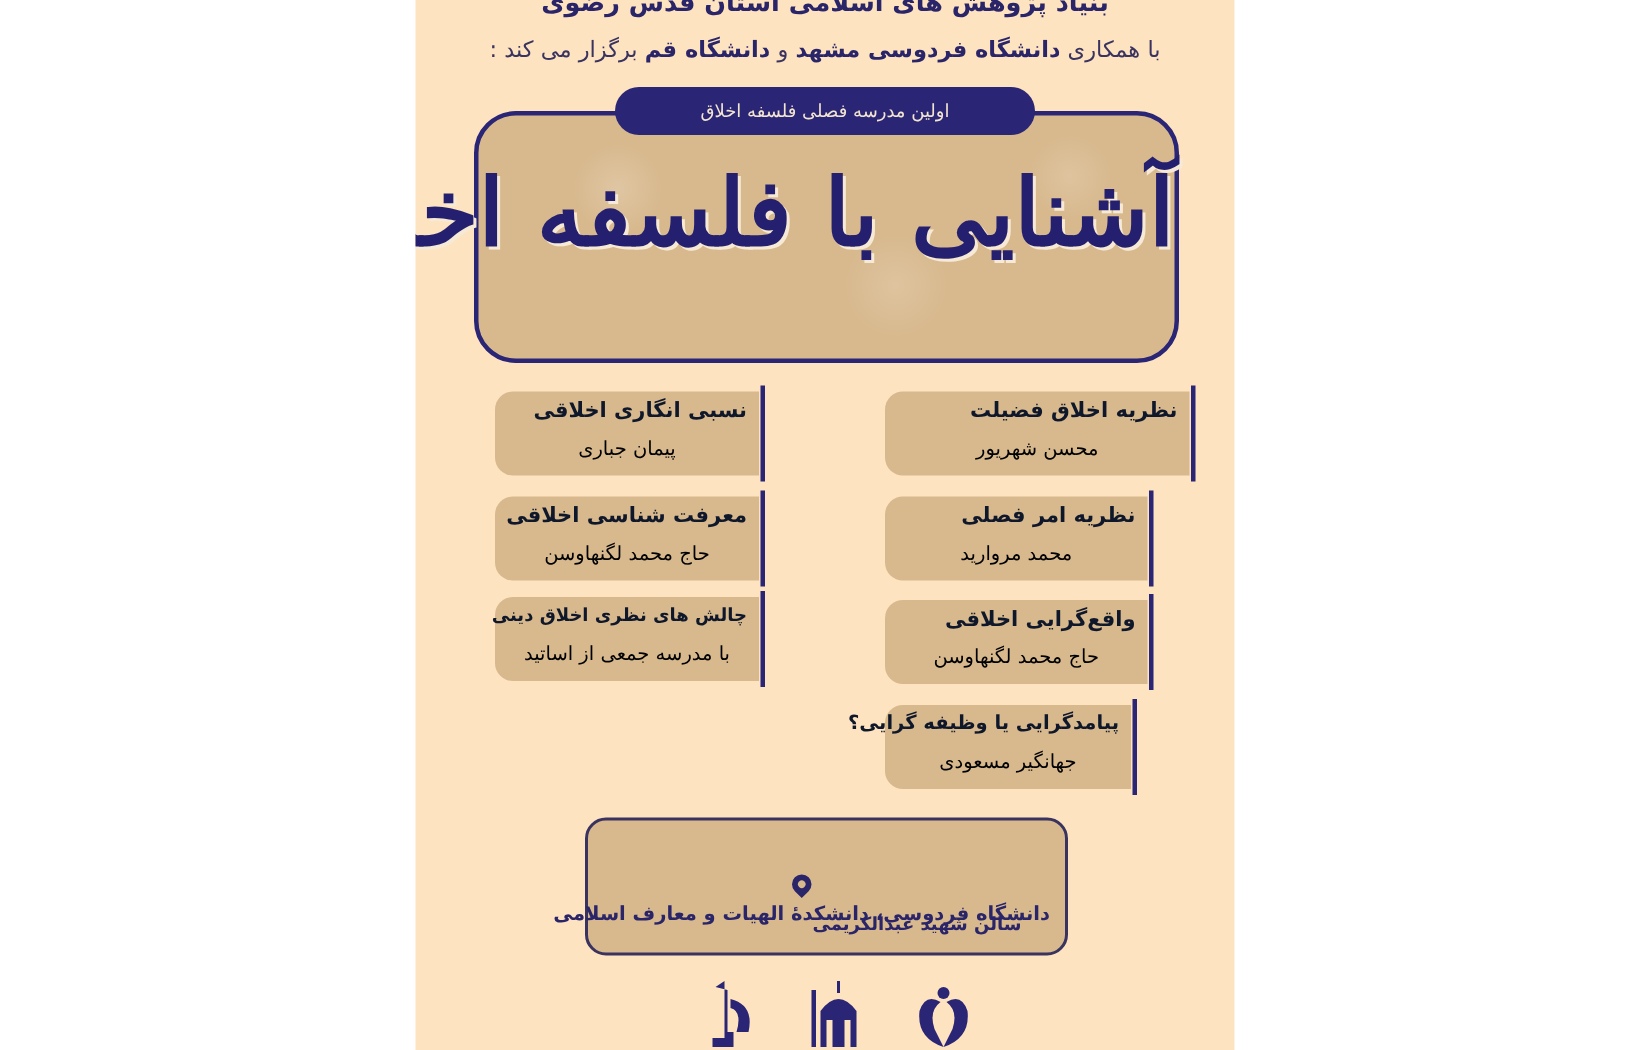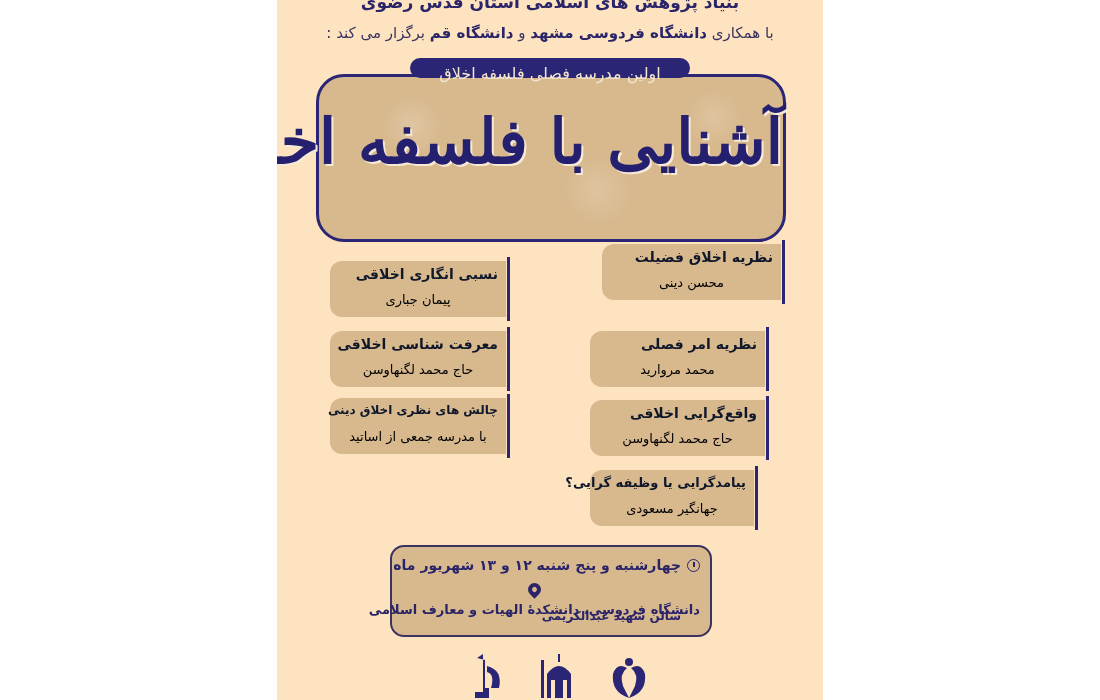--- a/index.html
+++ b/index.html
@@ -9,22 +9,22 @@
   .rtl { direction:rtl; unicode-bidi:plaintext; }
   .hdr1 { position:absolute; left:0; right:0; top:-8px; text-align:center; font-size:17px; font-weight:bold; color:#2a2468; white-space:nowrap; }
   .hdr2 { position:absolute; left:0; right:0; top:24px; text-align:center; font-size:15px; color:#3a335f; white-space:nowrap; }
   .hdr2 b { color:#2a2468; }
   .frame { position:absolute; left:39px; top:74px; width:464px; height:162px; border:3px solid #2b2575;
            border-radius:28px; background:#d8b98e;
            background-image:
              radial-gradient(circle at 20% 30%, rgba(255,255,255,0.18) 0, rgba(255,255,255,0) 30px),
              radial-gradient(circle at 60% 70%, rgba(255,255,255,0.15) 0, rgba(255,255,255,0) 35px),
              radial-gradient(circle at 85% 25%, rgba(255,255,255,0.15) 0, rgba(255,255,255,0) 28px); }
-  .pill { position:absolute; left:133px; top:58px; width:280px; height:20px; background:#2b2575; border-radius:16px;
-          color:#f3e6d0; font-size:16px; text-align:center; line-height:32px; white-space:nowrap; z-index:2; }
+  .pill { position:absolute; left:133px; top:58px; width:280px; height:32px; background:#2b2575; border-radius:16px;
+          color:#f3e6d0; font-size:12px; text-align:center; line-height:32px; white-space:nowrap; z-index:2; }
   .title { position:absolute; left:0; right:0; top:28px; text-align:center; font-family:"DejaVu Serif", serif;
            font-size:62px; font-weight:bold; color:#241f6e; white-space:nowrap;
            text-shadow:2px 2px 0 #f6ead6; letter-spacing:1px; }
   .card { position:absolute; height:56px; width:176px; background:#d8b98e; border-radius:12px 0 0 12px; }
   .card .bar { position:absolute; right:-4px; top:-4px; width:3px; height:64px; background:#2b2575; }
   .card .t { position:absolute; right:8px; top:5px; font-size:14px; font-weight:bold; color:#0f172a; white-space:nowrap; }
   .card .s { position:absolute; right:0; left:0; top:31px; text-align:center; font-size:13px; color:#000000; white-space:nowrap; }
   .info { position:absolute; left:113px; top:545px; width:318px; height:88px; border:2px solid #3a335f;
           border-radius:14px; background:#d8b98e; }
   .info .row { position:absolute; right:10px; font-size:13px; color:#2a2468; font-weight:bold; white-space:nowrap; display:flex; align-items:center; gap:6px; }
@@ -43,24 +43,24 @@
   <div class="hdr1 rtl">بنیاد پژوهش های اسلامی آستان قدس رضوی</div>
   <div class="hdr2 rtl">
     <span>با همکاری </span><b>دانشگاه فردوسی مشهد</b><span> و </span><b>دانشگاه قم</b><span> برگزار می کند :</span>
   </div>
 
   <div class="pill rtl">اولین مدرسه فصلی فلسفه اخلاق</div>
   <div class="frame">
     <div class="title rtl">آشنایی با فلسفه اخلاق</div>
   </div>
 
-  <div class="card rtl" style="left:313px; top:244px; width:179px;margin-left:12px;">
+  <div class="card rtl" style="left:313px; top:261px; width:203px;">
     <div class="bar"></div>
     <div class="t">نظریه اخلاق فضیلت</div>
-    <div class="s">محسن دینی</div>
+    <div class="s">محسن شهریور</div>
   </div>
   <div class="card rtl" style="left:313px; top:331px; width:175px;">
     <div class="bar"></div>
     <div class="t">نظریه امر فصلی</div>
     <div class="s">محمد مروارید</div>
   </div>
   <div class="card rtl" style="left:313px; top:400px; width:175px;">
     <div class="bar"></div>
     <div class="t">واقع‌گرایی اخلاقی</div>
     <div class="s">حاج محمد لگنهاوسن</div>
@@ -81,24 +81,20 @@
     <div class="t">معرفت شناسی اخلاقی</div>
     <div class="s">حاج محمد لگنهاوسن</div>
   </div>
   <div class="card rtl" style="left:53px; top:398px;">
     <div class="bar"></div>
     <div class="t" style="font-size:12px;">چالش های نظری اخلاق دینی</div>
     <div class="s">با مدرسه جمعی از اساتید</div>
   </div>
 
   <div class="info rtl">
-    <div class="row" style="top:10px; font-size:14px;">
-      <span class="clock"></span>
-      <span>چهارشنبه و پنج شنبه ۱۲ و ۱۳ شهریور ماه</span>
-    </div>
     <div class="row" style="top:36px; font-size:13px;flex-direction:column;">
       <span class="pin"></span>
       <span>دانشگاه فردوسی، دانشکدهٔ الهیات و معارف اسلامی</span>
     </div>
     <div class="row" style="top:62px; right:29px; font-size:12px;">
       <span>سالن شهید عبدالکریمی</span>
     </div>
   </div>
 
   <div class="logos">

